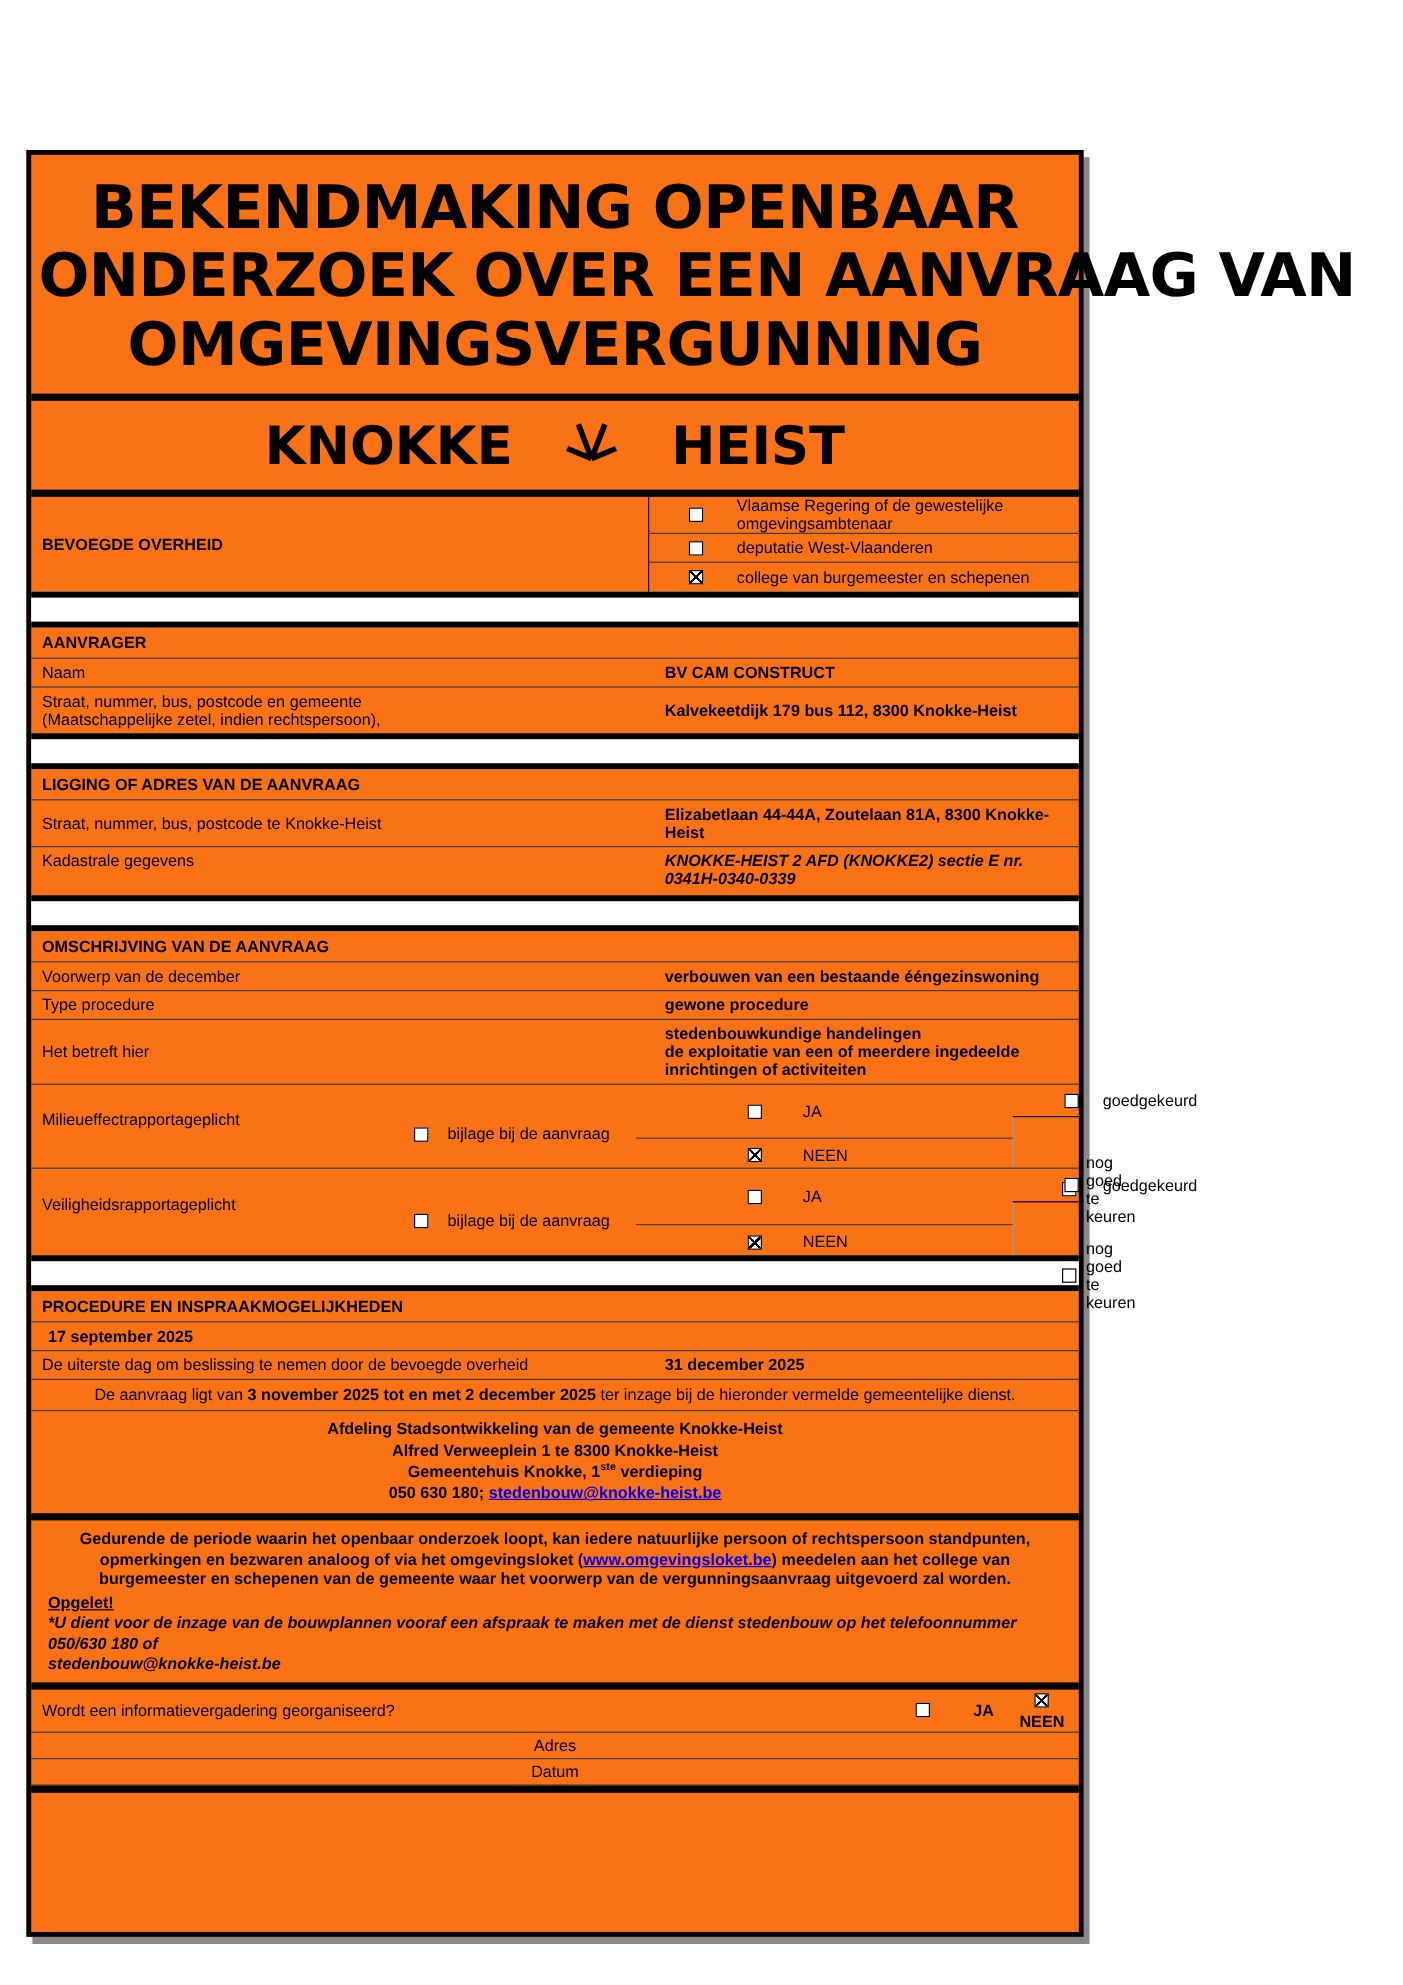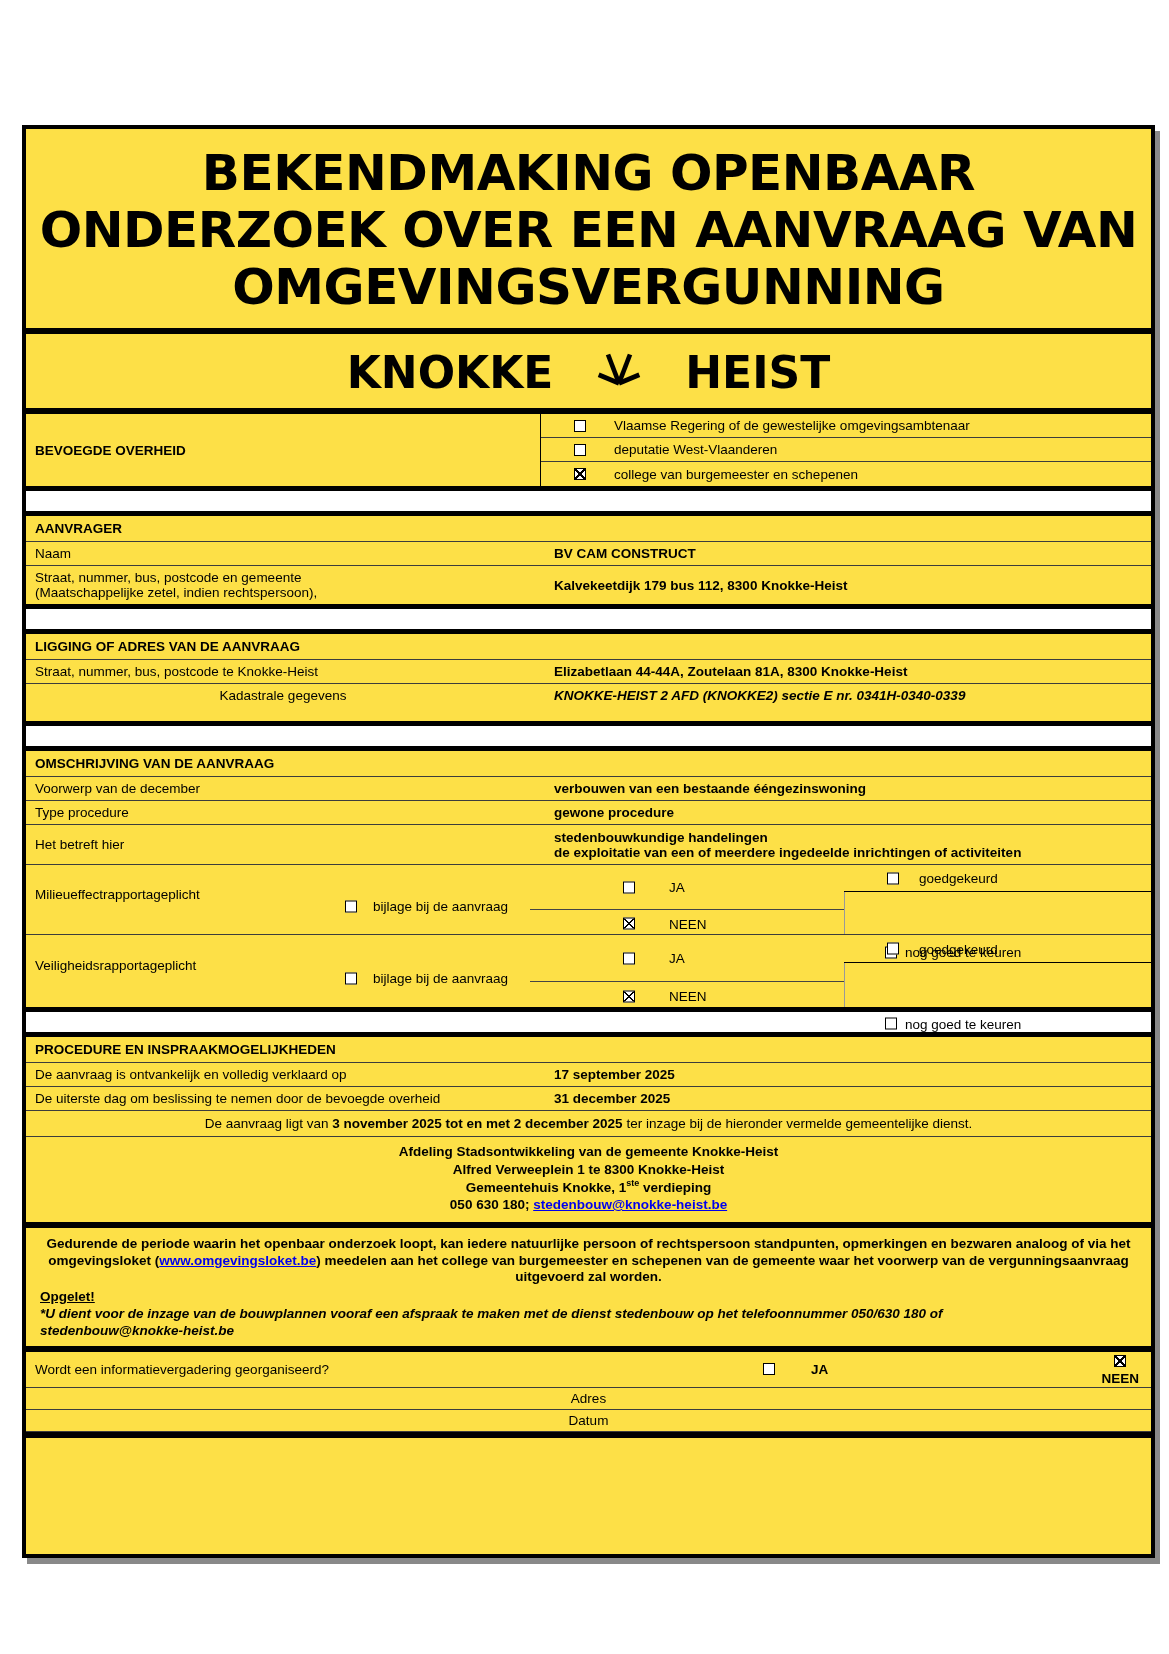--- a/index.html
+++ b/index.html
@@ -1,21 +1,21 @@
 <!DOCTYPE html>
 <html style="--link: #0000EE;"><head>
 <meta charset="utf-8">
 <style>
   * { box-sizing: border-box; margin: 0; padding: 0; }
   html,body { width:1169px; height:1654px; background:#fff; }
   body { font-family:"Liberation Sans", sans-serif; color:#000; position:relative; overflow:hidden; }
 
   .doc {
-    position:absolute; left:22px; top:125px; width:1133px;
-    border:4px solid #000; background:#fde047;
+    position:absolute; left:22px; top:125px; width:881px;
+    border:4px solid #000; background:#f97316;
     box-shadow:5px 6px 0 rgba(40,40,40,.55);
   }
 
   
   .hr6 { height:6px; background:#000; }
   .gap { height:30px; border-top:5px solid #000; border-bottom:5px solid #000; background:#fff; }
 
   
   .title-box { padding:16px 6px 12px; text-align:center; }
   .title-line { font-family:"DejaVu Sans", sans-serif; font-weight:bold; font-size:50px; line-height:1.14; letter-spacing:-0.5px; white-space:nowrap; }
@@ -159,21 +159,21 @@
     <div class="shead">LIGGING OF ADRES VAN DE AANVRAAG</div>
     <div class="frow">
       <div class="lbl">
           <span>Straat, nummer, bus, postcode te Knokke-Heist</span>
         </div>
       <div class="val">
           <span>Elizabetlaan 44-44A, Zoutelaan 81A, 8300 Knokke-Heist</span>
         </div>
     </div>
     <div class="frow" style="min-height:37px;">
-      <div class="lbl" style="justify-content:flex-start;text-align:center;">
+      <div class="lbl" style="justify-content:flex-start;">
           <span>Kadastrale gegevens</span>
         </div>
       <div class="val" style="justify-content:flex-start; padding-bottom:6px;font-style:italic;">
           <span>KNOKKE-HEIST 2 AFD (KNOKKE2) sectie E nr. 0341H-0340-0339</span>
         </div>
     </div>
   </div>
 
   <div class="gap"></div>
 
@@ -258,23 +258,20 @@
         <span>nog goed te keuren</span>
       </span>
     </div>
   </div>
 
   <div class="gap"></div>
 
   <div>
     <div class="shead">PROCEDURE EN INSPRAAKMOGELIJKHEDEN</div>
     <div class="frow">
-      <div class="lbl">
-          <span>De aanvraag is ontvankelijk en volledig verklaard op</span>
-        </div>
       <div class="val">
           <span>17 september 2025</span>
         </div>
     </div>
     <div class="frow">
       <div class="lbl">
           <span>De uiterste dag om beslissing te nemen door de bevoegde overheid</span>
         </div>
       <div class="val">
           <span>31 december 2025</span>

